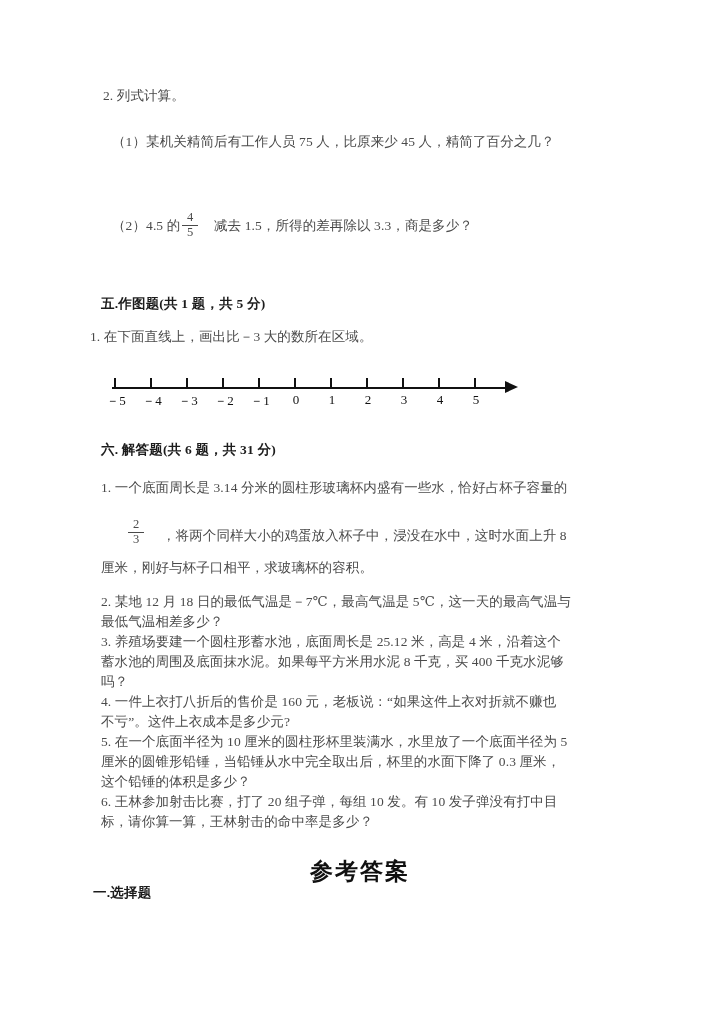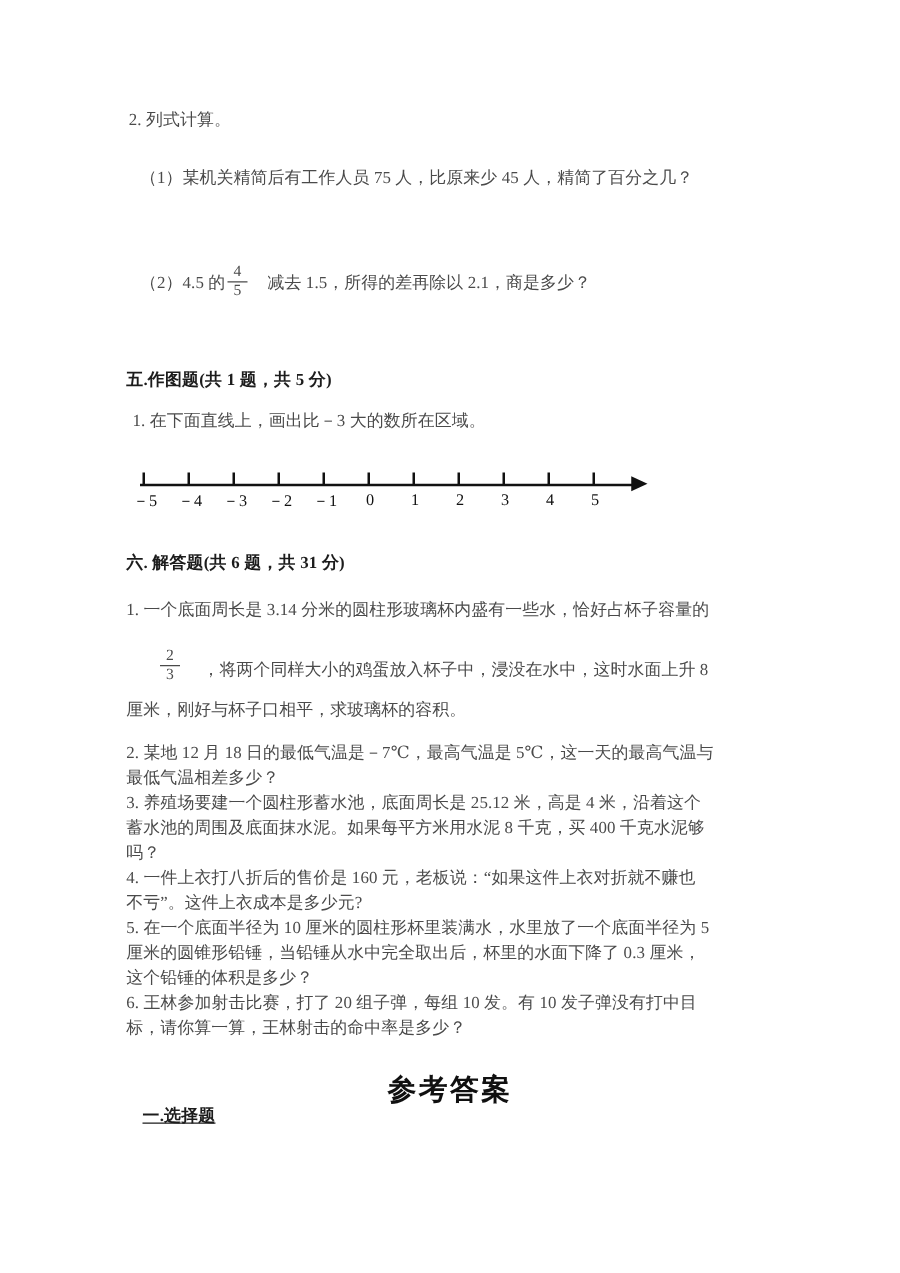--- a/index.html
+++ b/index.html
@@ -107,25 +107,25 @@
 
   <div class="body-text" style="left:103px; top:86px;">2. 列式计算。</div>
 
   <div class="body-text" style="left:112px; top:132px;">（1）某机关精简后有工作人员 75 人，比原来少 45 人，精简了百分之几？</div>
 
   <div class="body-text" style="left:112px; top:216px;">（2）4.5 的</div>
   <div class="frac-standalone" style="left:182px; top:211px; width:16px;">
     <span class="num">4</span>
     <span class="den">5</span>
   </div>
-  <div class="body-text" style="left:214px; top:216px;">减去 1.5，所得的差再除以 2.1，商是多少？</div>
+  <div class="body-text" style="left:214px; top:216px;">减去 1.5，所得的差再除以 3.3，商是多少？</div>
 
   <div class="heading" style="left:101px; top:295px;">五.作图题(共 1 题，共 5 分)</div>
 
-  <div class="body-text" style="left:106px; top:327px;">1. 在下面直线上，画出比－3 大的数所在区域。</div>
+  <div class="body-text" style="left:90px; top:327px;">1. 在下面直线上，画出比－3 大的数所在区域。</div>
 
   <div class="numberline" style="left:112px; top:378px; width:410px; height:36px;">
     <div class="axis" style="width:396px;"></div>
     <div class="arrow" style="left:393px;"></div>
 
     <div class="tick" style="left:2px;"></div>
     <div class="tick" style="left:38px;"></div>
     <div class="tick" style="left:74px;"></div>
     <div class="tick" style="left:110px;"></div>
     <div class="tick" style="left:146px;"></div>
@@ -184,15 +184,15 @@
     <span class="ln">这个铅锤的体积是多少？</span>
   </div>
 
   <div class="para-block" style="left:101px; top:792px;">
     <span class="ln">6. 王林参加射击比赛，打了 20 组子弹，每组 10 发。有 10 发子弹没有打中目</span>
     <span class="ln">标，请你算一算，王林射击的命中率是多少？</span>
   </div>
 
   <div class="answers-title" style="top:836px;">参考答案</div>
 
-  <div class="heading" style="left:114px; top:884px;text-decoration:underline;">一.选择题</div>
+  <div class="heading" style="left:93px; top:884px;">一.选择题</div>
 
 </div>
 
 </body></html>

